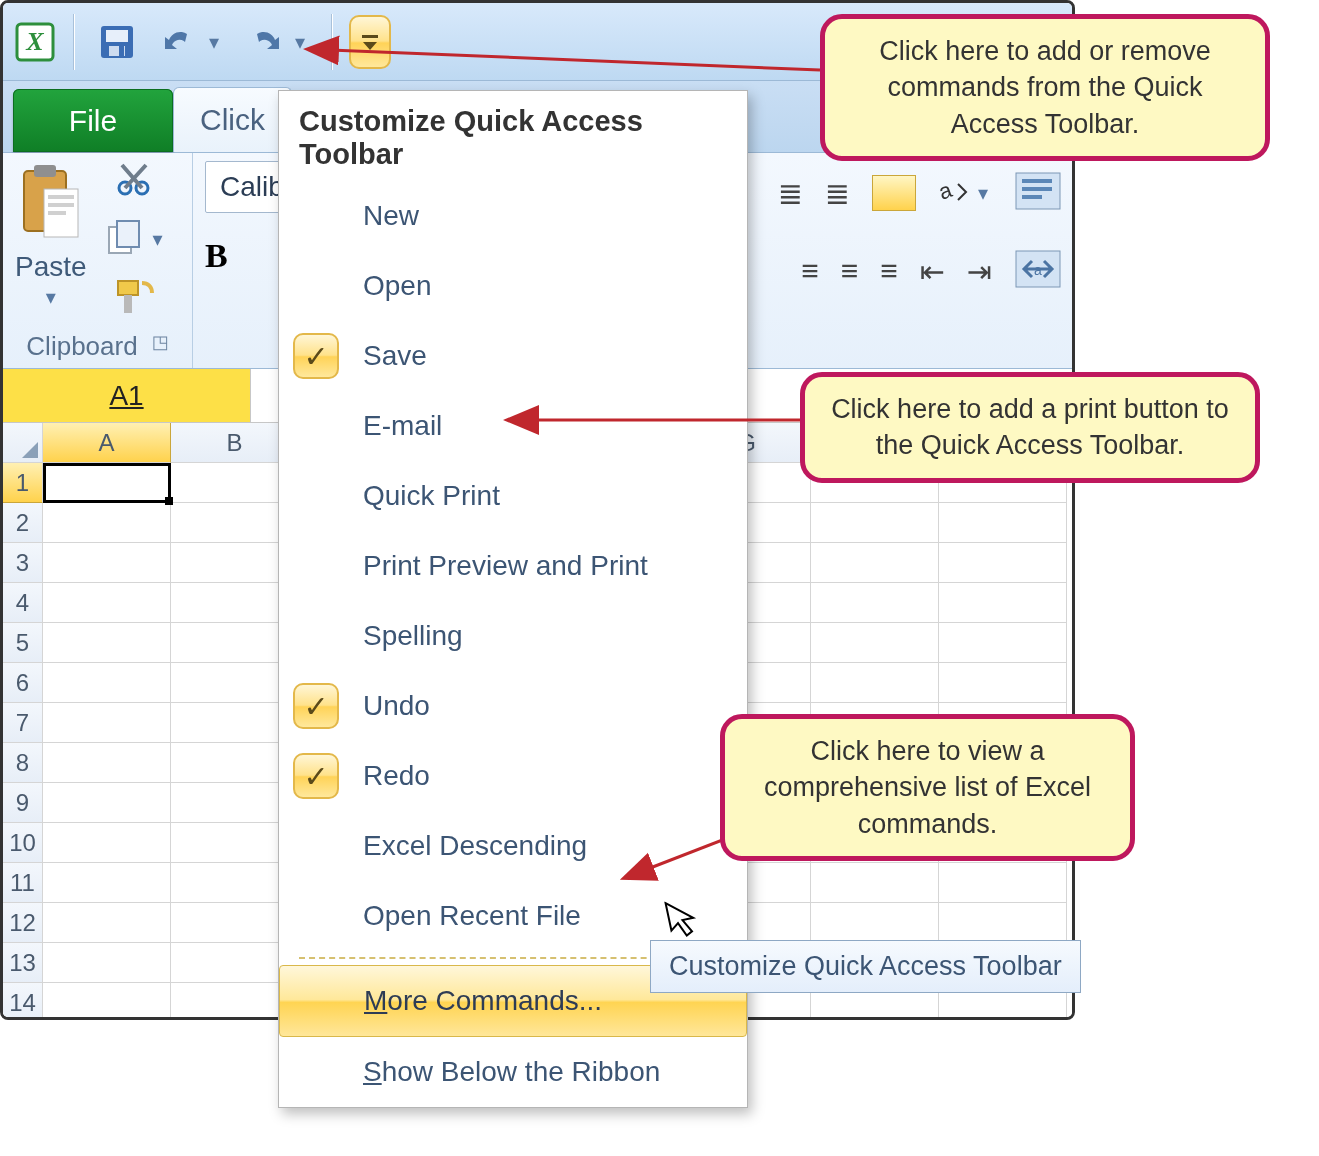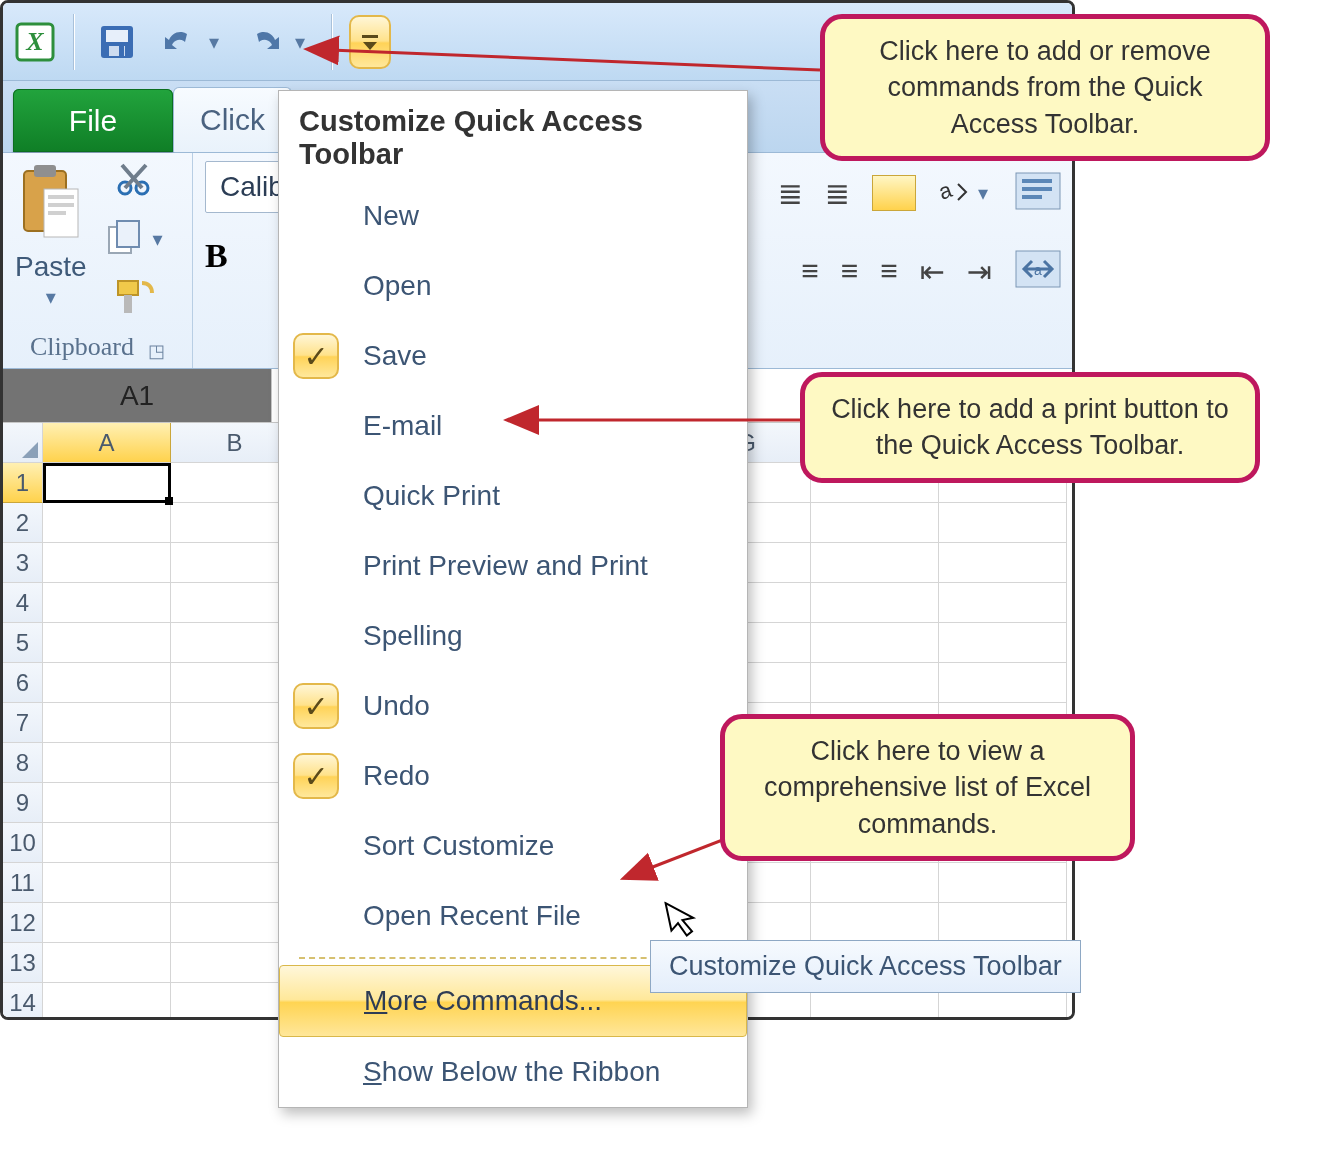--- a/index.html
+++ b/index.html
@@ -116,24 +116,23 @@
     display: flex;
     flex-direction: column;
     justify-content: space-between;
   }
   .group .label {
     font-size: 26px;
     color: #59718d;
     text-align: center;
     padding: 4px 0 2px;
     display: flex;
-    align-items: flex-end;
+    align-items: flex-start;
     justify-content: center;
     gap: 14px;
-    font-family: Liberation Serif, serif;
   }
   .dlglauncher {
     font-size: 18px;
     color: #6e86a2;
   }
   .paste {
     display: flex;
     flex-direction: column;
     align-items: center;
     font-size: 28px;
@@ -163,28 +162,29 @@
     background: linear-gradient(#fff6c4,#ffd24c);
     border: 1px solid #caa63a;
   }
   
   .fxrow {
     height: 54px;
     display: flex;
     border-bottom: 1px solid #c7c7c7;
   }
   .namebox {
-    width: 269px;
+    width: 248px;
     border-right: 1px solid #c7c7c7;
-    background: #737373;
+    background: #fde047;
     display: flex;
     align-items: center;
     justify-content: center;
     font-size: 28px;
     color: #222;
+    text-decoration: underline;
   }
   .fxbar { flex:1; background:#fff; }
   
   .grid {
     position: relative;
     background: #fff;
     height: calc(100% - 78px - 72px - 216px - 54px);
     overflow: hidden;
   }
   .colhdrs, .row {
@@ -674,21 +674,21 @@
       <div class="mi">
         <span class="chk">✓</span>
         <span>Undo</span>
       </div>
       <div class="mi">
         <span class="chk">✓</span>
         <span>Redo</span>
       </div>
       <div class="mi">
         <span class="spacer"></span>
-        <span>Sort Customize</span>
+        <span>Excel Descending</span>
       </div>
       <div class="mi">
         <span class="spacer"></span>
         <span>Open Recent File</span>
       </div>
     </div>
   <div class="sep"></div>
   <div class="mi highlight">
     <span class="spacer"></span>
     <span class="underline-first">More Commands...</span>

